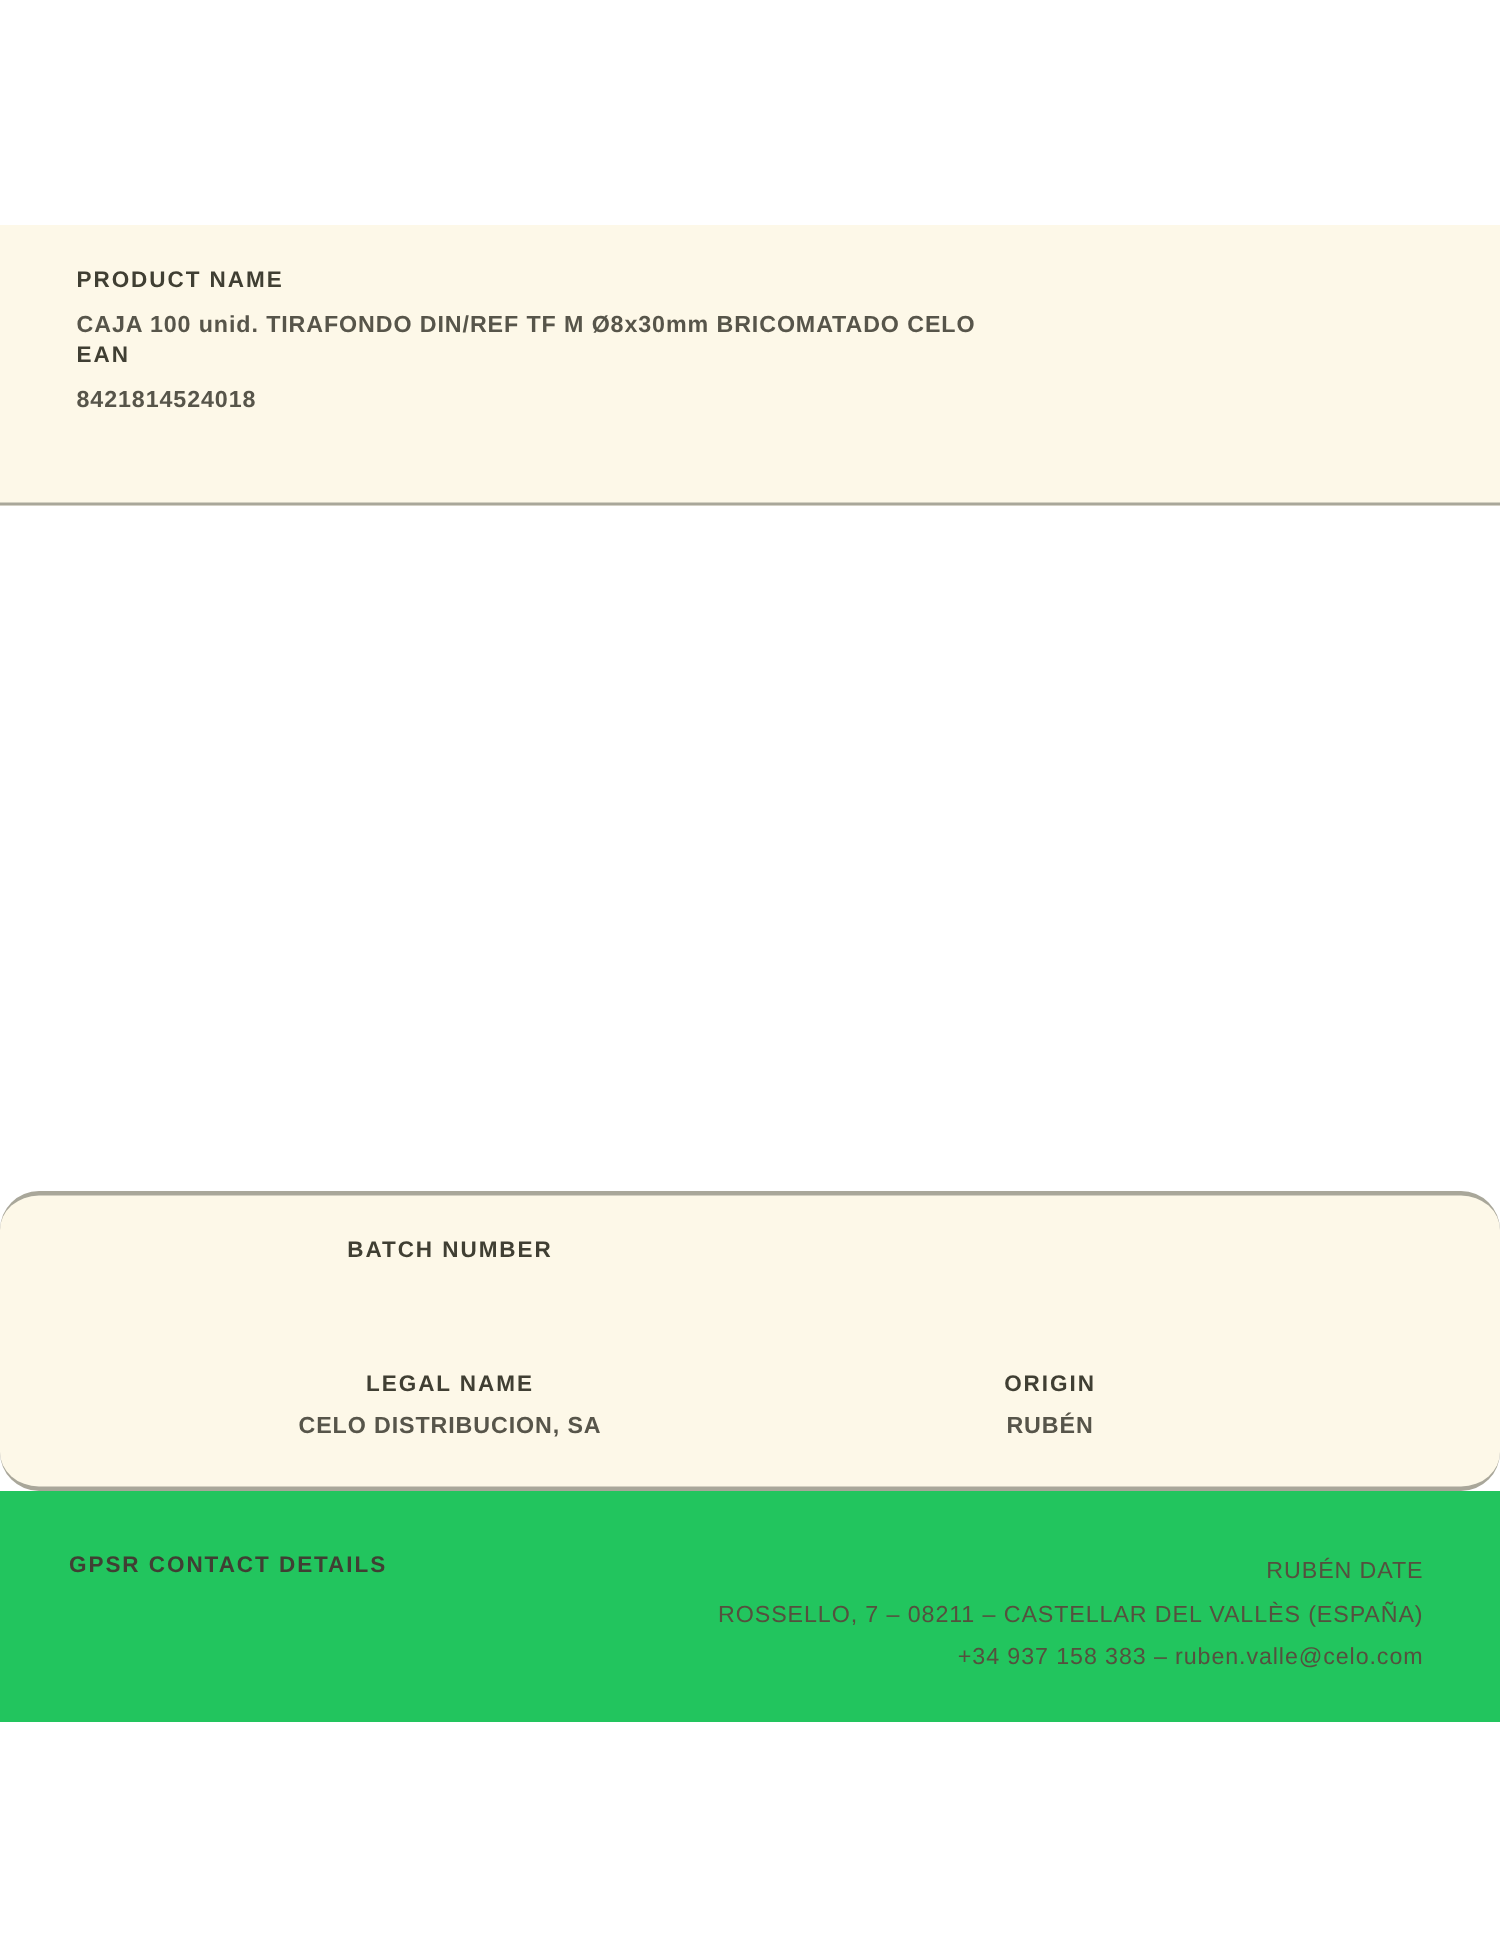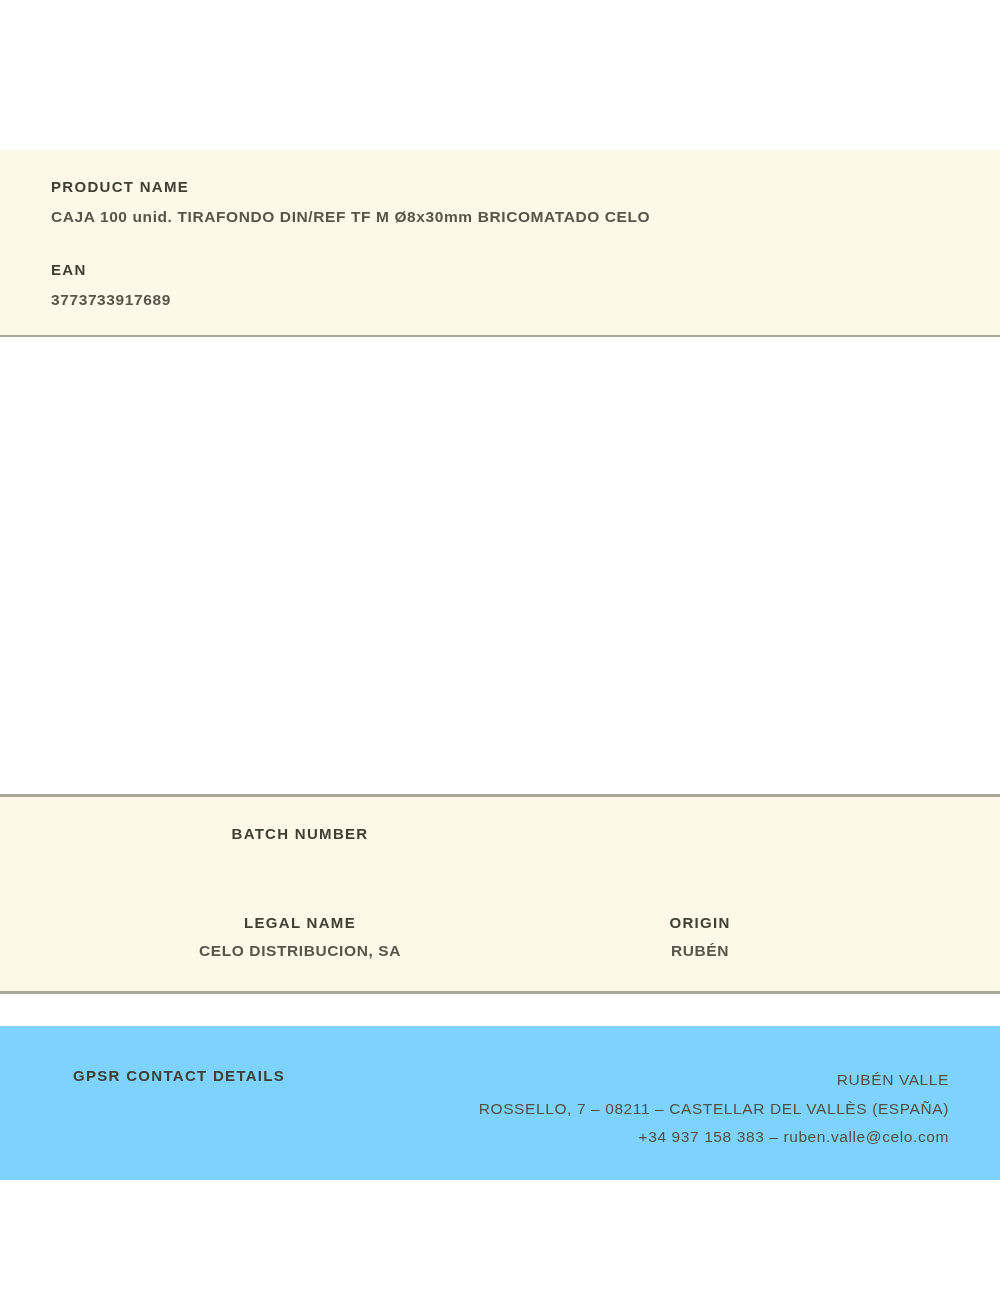--- a/index.html
+++ b/index.html
@@ -30,51 +30,51 @@
     line-height: 19px;
   }
   .value {
     font-size: 15.5px;
     font-weight: 700;
     letter-spacing: 0.6px;
     color: #57554a;
     line-height: 20px;
   }
   .sec-product .value { margin-top: 11px; }
-  .sec-product .field-ean { margin-top: 33px; }
+  .sec-product .field-ean { }
   
   .sec-batch {
     position: absolute;
     top: 794px; left: 0; right: 0;
     height: 200px;
     background: #fdf8e8;
     border-top: 3px solid #a9a79a;
     border-bottom: 3px solid #a9a79a;
     padding-top: 27px;
+    border-radius: 26px;
   }
   .batch-grid {
     width: 800px;
     margin: 0 auto;
     display: grid;
     grid-template-columns: 1fr 1fr;
     grid-row-gap: 41px;
   }
   .batch-cell { text-align: center; }
   .batch-cell .value { margin-top: 9px; min-height: 20px; }
   
   .sec-gpsr {
     position: absolute;
     top: 994px; left: 0; right: 0;
     height: 154px;
-    background: #7dd3fc;
-    padding: 40px 51px 0 73px;
+    background: #22c55e;
+    padding: 40px 51px 0 46px;
     display: flex;
     justify-content: space-between;
     align-items: flex-start;
-    margin-top: 32px;
   }
   .gpsr-contact {
     text-align: right;
   }
   .gpsr-contact .contact-line {
     font-size: 15.5px;
     font-weight: 400;
     letter-spacing: 0.6px;
     color: #55503e;
     line-height: 28.5px;
@@ -85,21 +85,21 @@
 
 <div class="page">
 
   <section class="sec-product">
     <div class="field">
       <div class="label">PRODUCT NAME</div>
       <div class="value">CAJA 100 unid. TIRAFONDO DIN/REF TF M Ø8x30mm BRICOMATADO CELO</div>
     </div>
     <div class="field field-ean">
       <div class="label">EAN</div>
-      <div class="value">3773733917689</div>
+      <div class="value">8421814524018</div>
     </div>
   </section>
 
   <section class="sec-batch">
     <div class="batch-grid">
       <div class="batch-cell">
         <div class="label">BATCH NUMBER</div>
         <div class="value"></div>
       </div>
       <div class="batch-cell">
@@ -112,19 +112,19 @@
       <div class="batch-cell">
         <div class="label">ORIGIN</div>
         <div class="value">RUBÉN</div>
       </div>
     </div>
   </section>
 
   <section class="sec-gpsr">
     <div class="label">GPSR CONTACT DETAILS</div>
     <div class="gpsr-contact">
-      <div class="contact-line">RUBÉN VALLE</div>
+      <div class="contact-line">RUBÉN DATE</div>
       <div class="contact-line">ROSSELLO, 7 – 08211 – CASTELLAR DEL VALLÈS (ESPAÑA)</div>
       <div class="contact-line">+34 937 158 383 – ruben.valle@celo.com</div>
     </div>
   </section>
 
 </div>
 
 </body></html>

